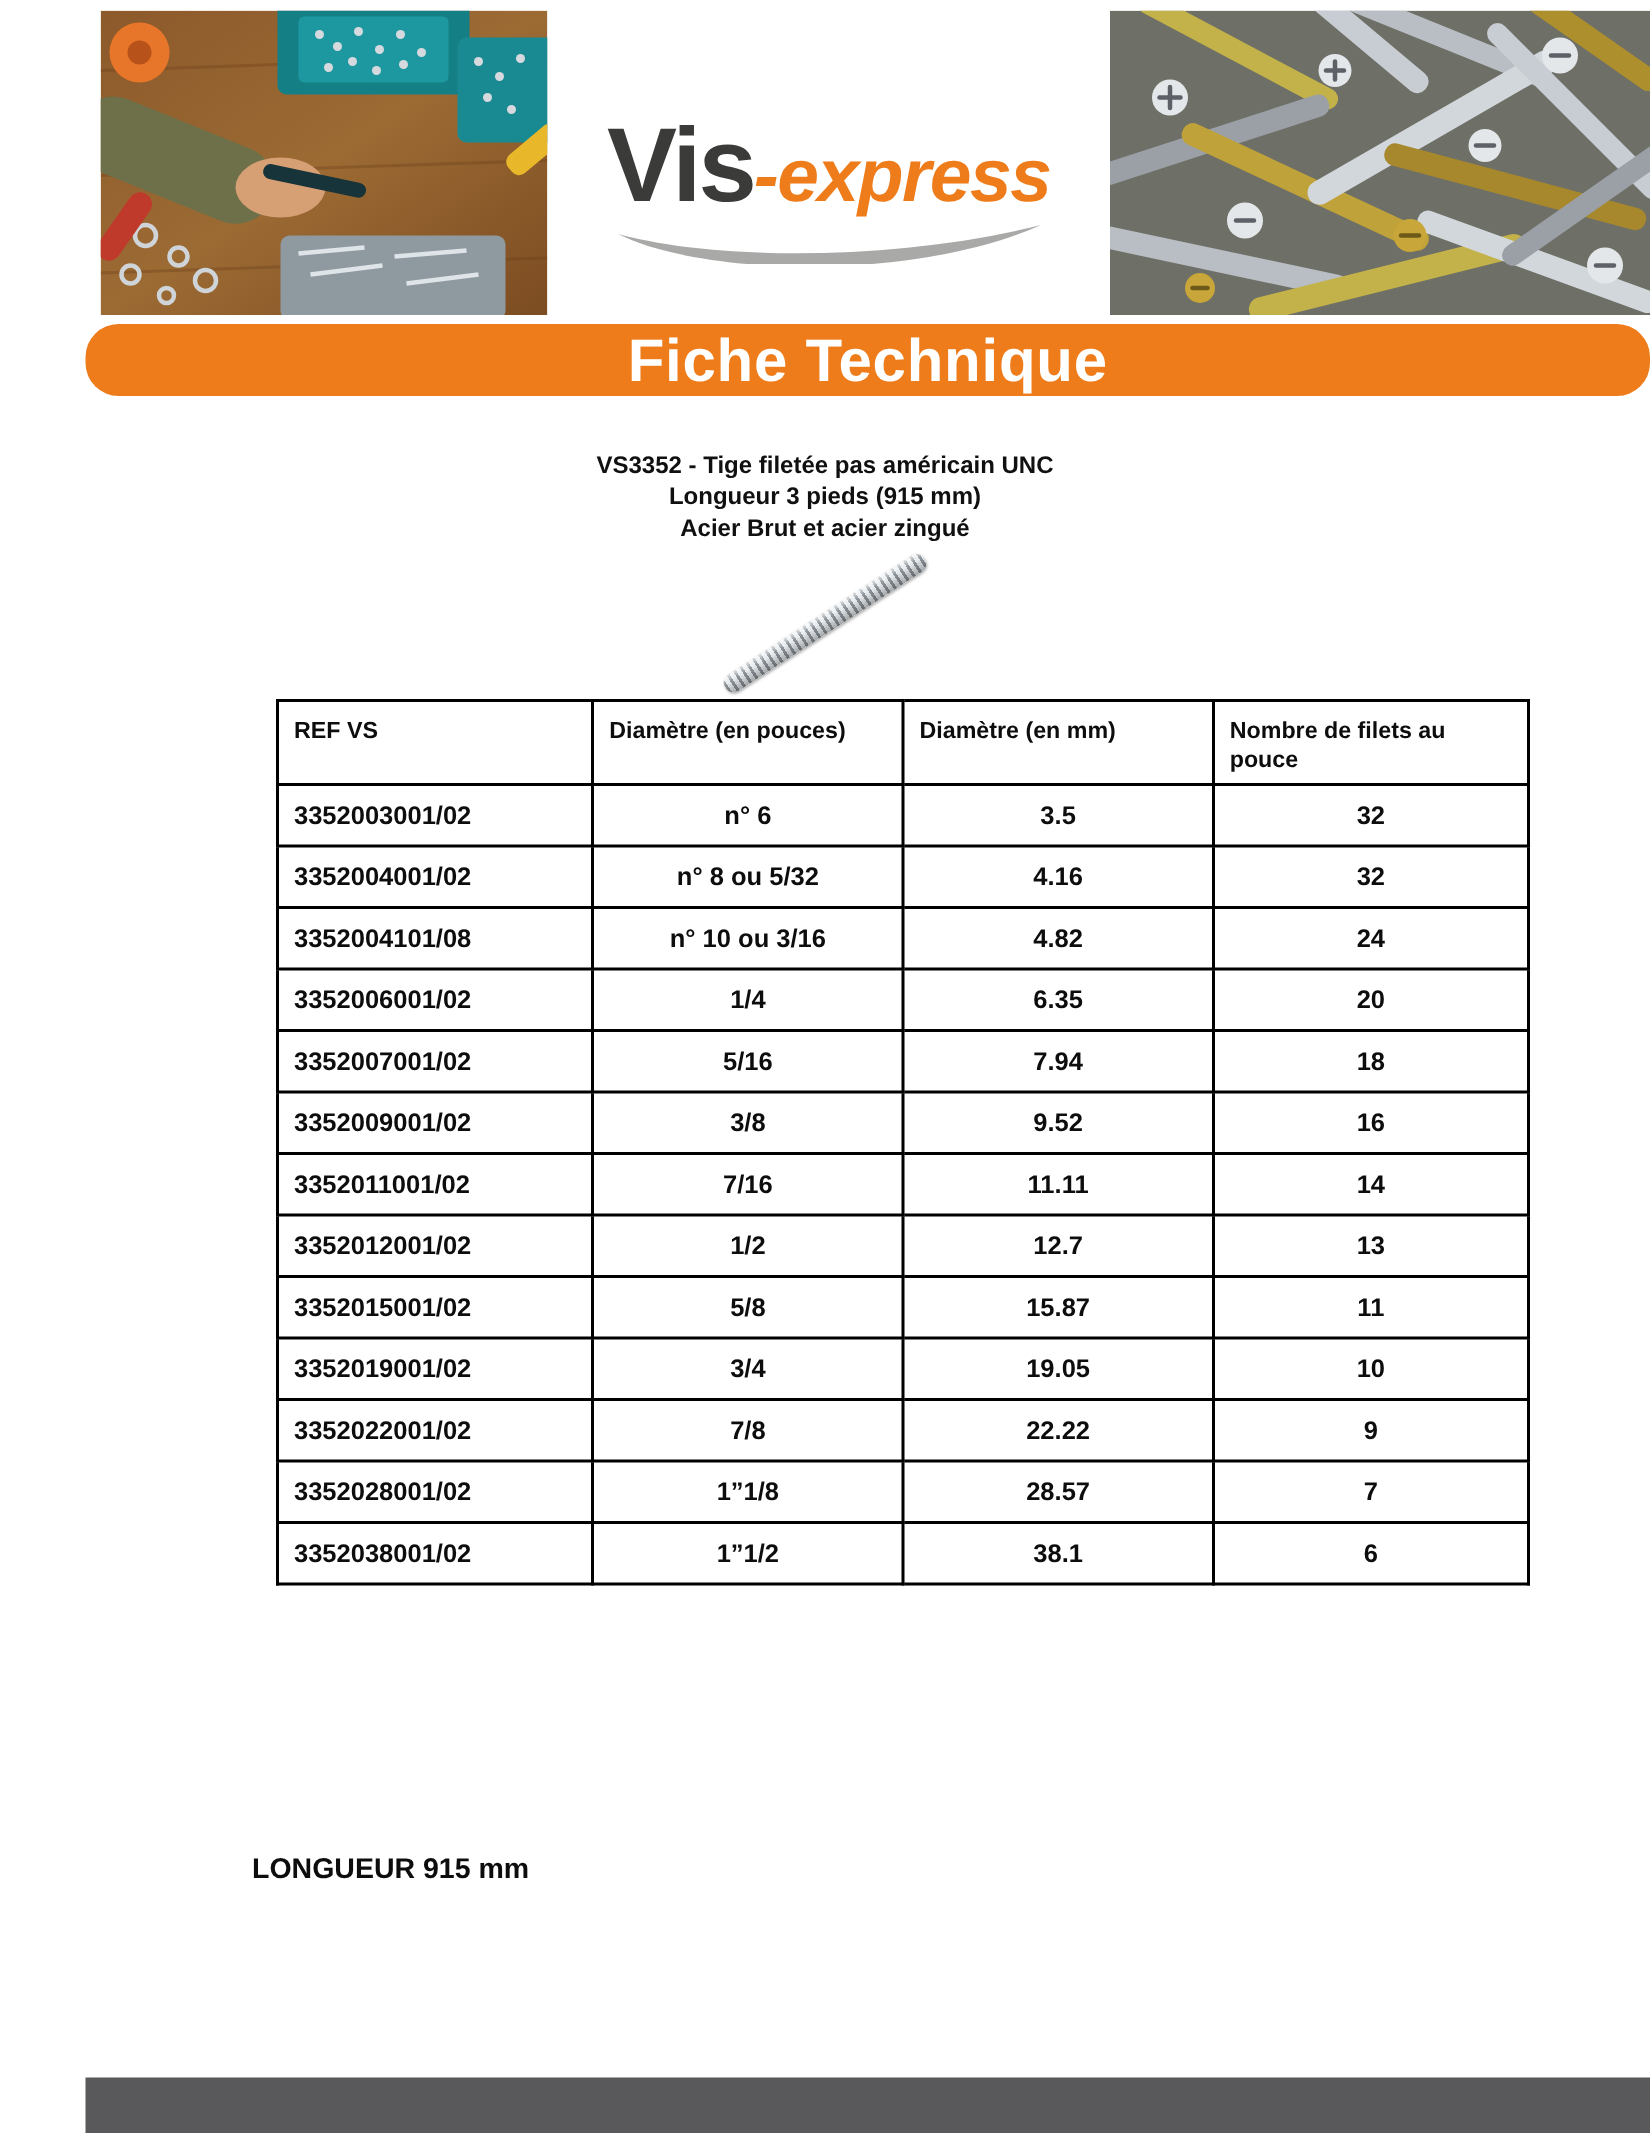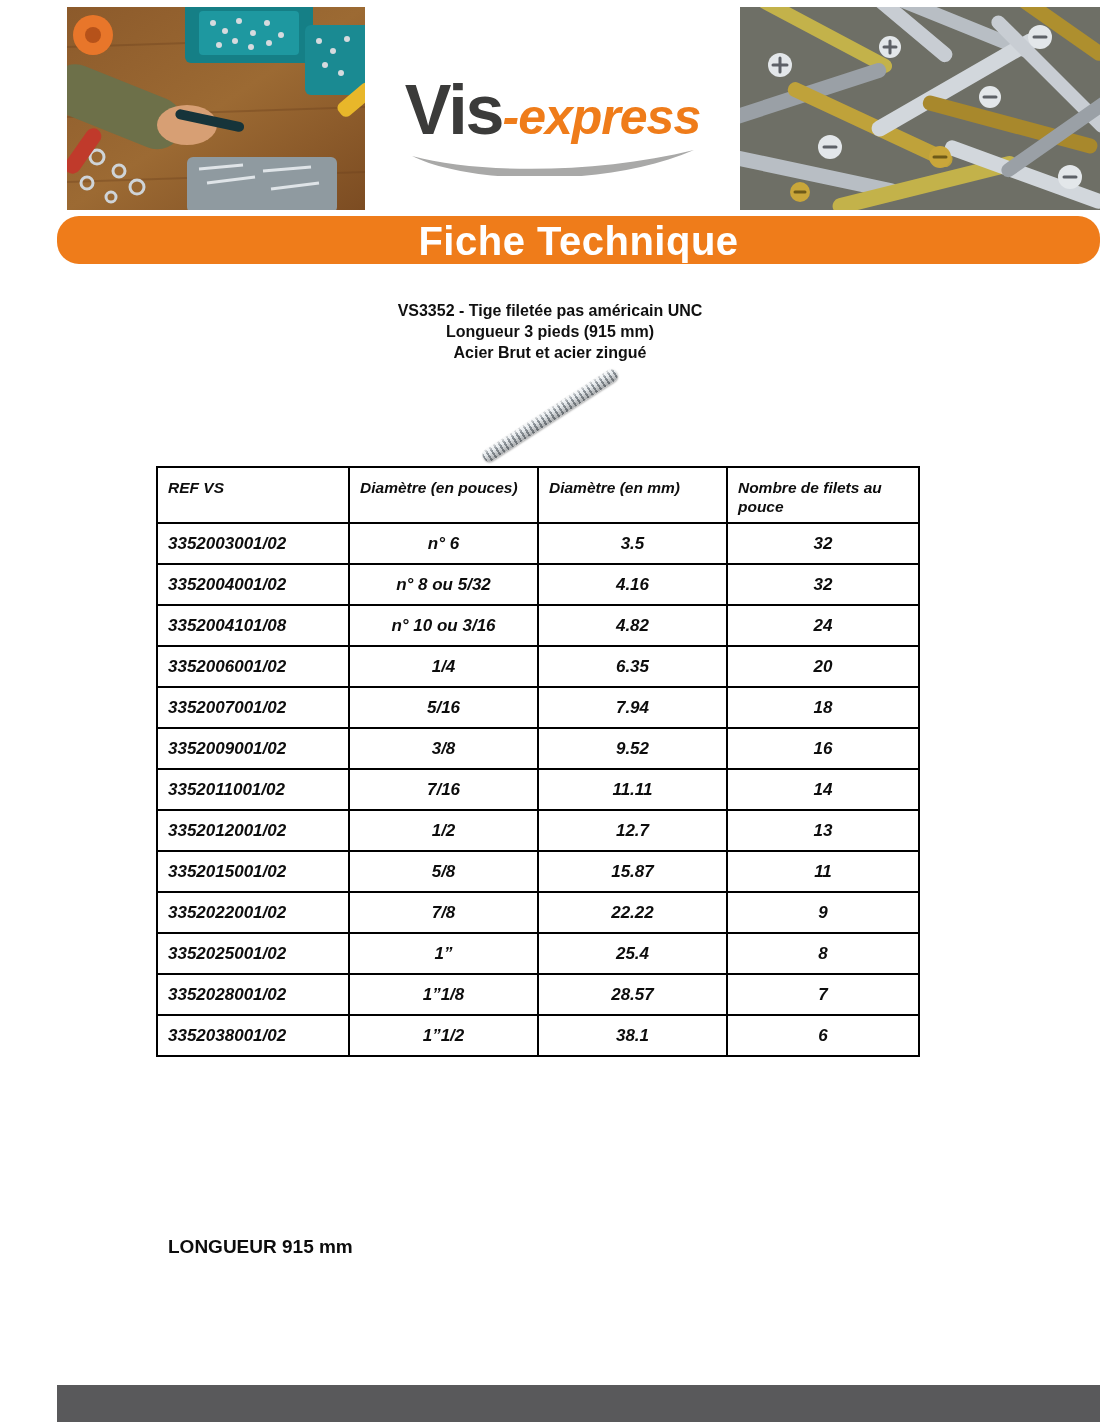--- a/index.html
+++ b/index.html
@@ -91,25 +91,24 @@
     transform: rotate(-33deg);
     background:
       linear-gradient(180deg, rgba(255,255,255,.75) 0%, rgba(255,255,255,0) 35%, rgba(0,0,0,.30) 100%),
       repeating-linear-gradient(90deg, #8e959b 0 2px, #e7ebee 2px 5px);
     box-shadow: 0 1px 2px rgba(0,0,0,.35);
   }
 
   
   .spec-table {
     position: absolute;
-    top: 466px; left: 156px;
-    width: 764px;
+    top: 466px; left: 184px;
+    width: 836px;
     border-collapse: collapse;
     table-layout: fixed;
-    font-style: italic;
   }
   .spec-table th, .spec-table td {
     border: 2px solid #000000;
     color: #0d0d0d;
   }
   .spec-table th {
     font-size: 15.5px;
     font-weight: 700;
     text-align: left;
     vertical-align: top;
@@ -356,32 +355,32 @@
           <td>12.7</td>
           <td>13</td>
         </tr>
         <tr>
           <td>3352015001/02</td>
           <td>5/8</td>
           <td>15.87</td>
           <td>11</td>
         </tr>
         <tr>
+          <td>3352019001/02</td>
+          <td>3/4</td>
+          <td>19.05</td>
+          <td>10</td>
+        </tr>
+        <tr>
           <td>3352022001/02</td>
           <td>7/8</td>
           <td>22.22</td>
           <td>9</td>
         </tr>
         <tr>
-          <td>3352025001/02</td>
-          <td>1”</td>
-          <td>25.4</td>
-          <td>8</td>
-        </tr>
-        <tr>
           <td>3352028001/02</td>
           <td>1”1/8</td>
           <td>28.57</td>
           <td>7</td>
         </tr>
         <tr>
           <td>3352038001/02</td>
           <td>1”1/2</td>
           <td>38.1</td>
           <td>6</td>

